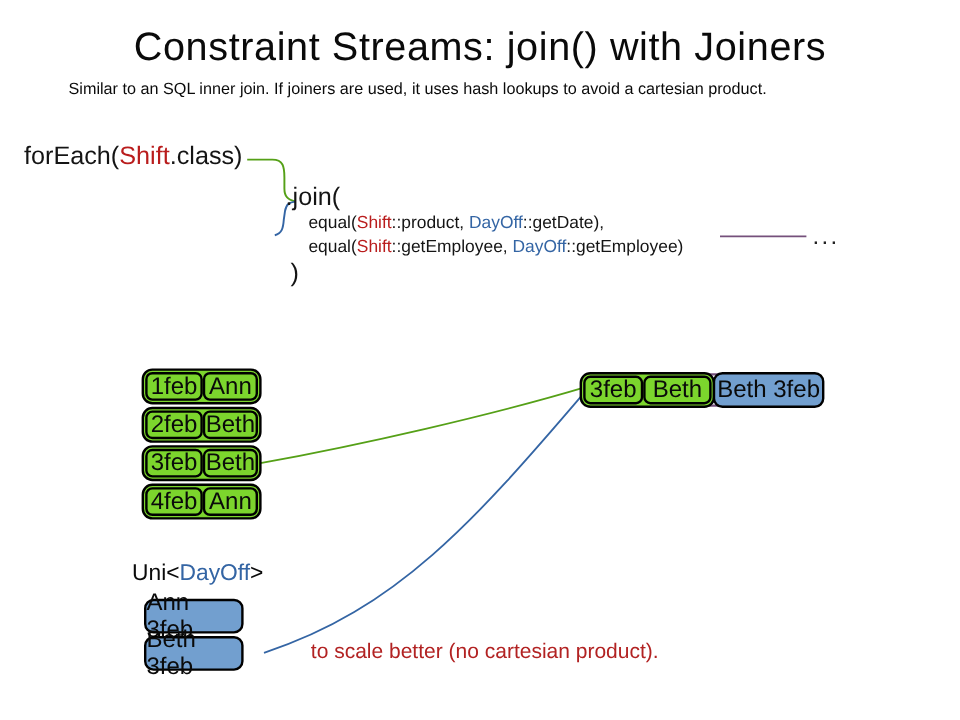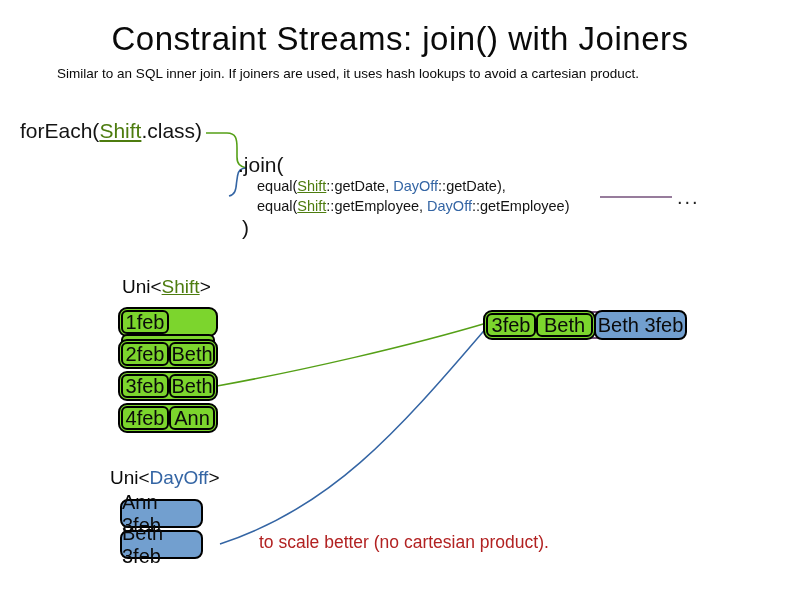--- a/index.html
+++ b/index.html
@@ -15,21 +15,21 @@
   .code-lg { font-size:21px; color:#141414; }
   .code-sm { font-size:14.5px; color:#141414; }
   .l-foreach-shift  { left:20px;  top:119px; }
   .l-foreach-dayoff { left:20px;  top:180px; }
   .l-join-open      { left:238px; top:153px; }
   .l-eq1            { left:257px; top:178px; }
   .l-eq2            { left:257px; top:198px; }
   .l-join-close     { left:242px; top:216px; }
   .l-ellipsis       { left:677px; top:186px; font-size:20px; color:#222; letter-spacing:2px; }
 
-  .green-t  { color:#4d7c0f;text-decoration:underline; }
+  .green-t  { color:#b91c1c; }
   .blue-t   { color:#3465a4; }
   .orange-t { color:#ce5c00; }
 
   .tbl-label { font-size:19px; color:#0a0a0a; }
   .l-uni-shift-label  { left:122px; top:276px; }
   .l-bi-label         { left:507px; top:276px; }
   .l-uni-dayoff-label { left:110px; top:467px; }
 
   .grow {
     position:absolute; display:flex; gap:0; box-sizing:border-box;
@@ -40,21 +40,21 @@
     background:#7cd52d; border:2px solid #000; border-radius:6px; font-size:20px; color:#0a0a0a;
   }
   .gcell.date { width:48px; }
   .gcell.emp  { flex:1; }
 
   .brow {
     position:absolute; box-sizing:border-box; display:flex; align-items:center; justify-content:center;
     background:#729fcf; border:2px solid #000; border-radius:8px; font-size:20px; color:#0a0a0a;
   }
   .u-shift-row { left:118px; width:100px; height:30px; }
-  .r0 { top:307px;flex-direction:column; } .r1 { top:339px; } .r2 { top:371px; } .r3 { top:403px; }
+  .r0 { top:307px; } .r1 { top:339px; } .r2 { top:371px; } .r3 { top:403px; }
   .u-dayoff-row { left:120px; width:83px; height:29px; }
   .d0 { top:499px; } .d1 { top:530px; }
 
   .bi-outline {
     position:absolute; left:487px; top:311px; width:194px; height:28px; box-sizing:border-box;
     border:2px solid #75507b; border-radius:7px; background:transparent;
   }
   .bi-green { left:483px; top:310px; width:113px; height:30px; }
   .bi-green .gcell.date { width:50px; }
   .bi-blue  { left:594px; top:310px; width:93px; height:30px; }
@@ -80,31 +80,28 @@
     <path d="M600,197 L672,197" fill="none" stroke="#75507b" stroke-width="1.5"></path>
     <path d="M217,386 C300,371 410,346 490,322" fill="none" stroke="#55a017" stroke-width="1.5"></path>
     <path d="M220,544 C330,508 395,435 488,326" fill="none" stroke="#3465a4" stroke-width="1.5"></path>
   </svg>
 
   <div class="abs code-lg l-foreach-shift">
     <span>forEach(</span><span class="green-t">Shift</span><span>.class)</span>
   </div>
   <div class="abs code-lg l-join-open">.join(</div>
   <div class="abs code-sm l-eq1">
-    <span>equal(</span><span class="green-t">Shift</span><span>::getDate, </span><span class="blue-t">DayOff</span><span>::getDate),</span>
+    <span>equal(</span><span class="green-t">Shift</span><span>::product, </span><span class="blue-t">DayOff</span><span>::getDate),</span>
   </div>
   <div class="abs code-sm l-eq2">
     <span>equal(</span><span class="green-t">Shift</span><span>::getEmployee, </span><span class="blue-t">DayOff</span><span>::getEmployee)</span>
   </div>
   <div class="abs code-lg l-join-close">)</div>
   <div class="abs l-ellipsis">...</div>
 
-  <div class="abs tbl-label l-uni-shift-label">
-    <span>Uni&lt;</span><span class="green-t">Shift</span><span>&gt;</span>
-  </div>
   <div class="grow u-shift-row r0">
     <div class="gcell date">1feb</div>
     <div class="gcell emp orange-t">Ann</div>
   </div>
   <div class="grow u-shift-row r1">
     <div class="gcell date">2feb</div>
     <div class="gcell emp orange-t">Beth</div>
   </div>
   <div class="grow u-shift-row r2">
     <div class="gcell date">3feb</div>

